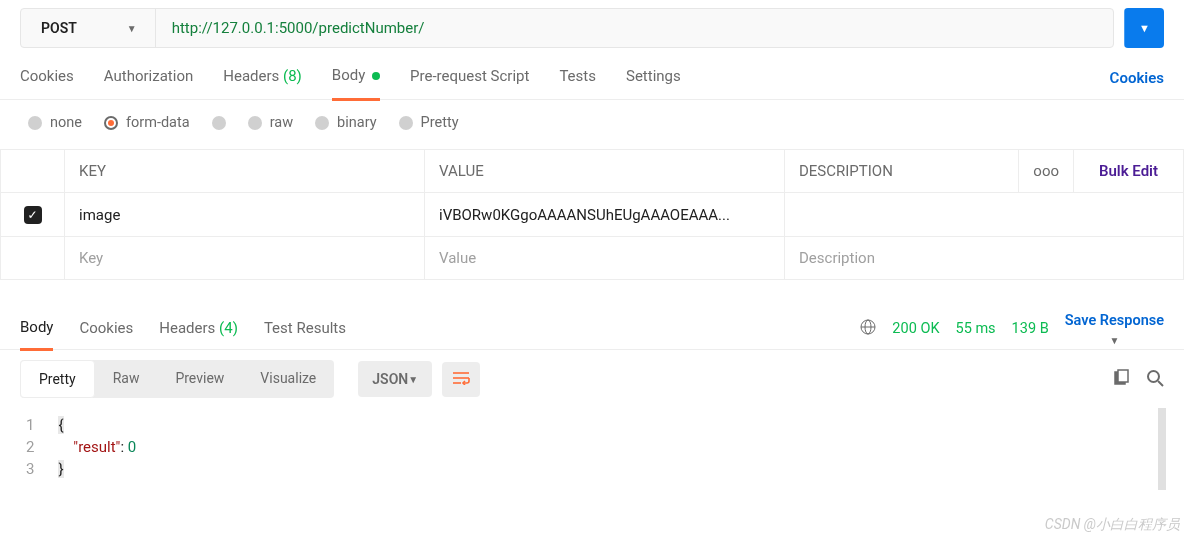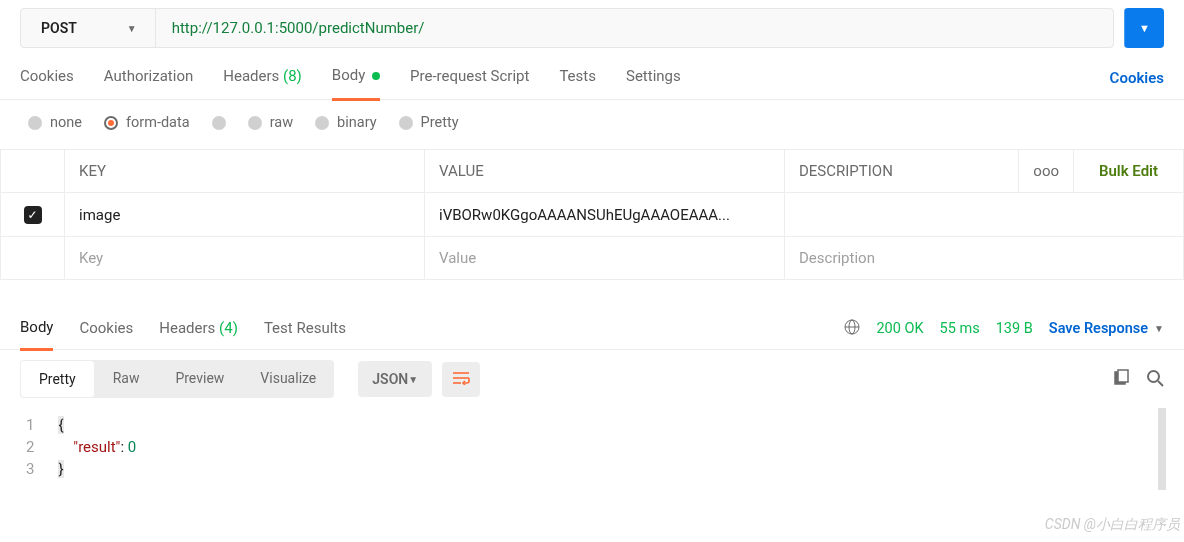--- a/index.html
+++ b/index.html
@@ -28,35 +28,35 @@
   .radio.selected .r { background: #fff; border: 2px solid #6b6b6b; position:relative; width:14px; height:14px; }
   .radio.selected .r::after { content:''; position:absolute; inset:2px; border-radius:50%; background:#ff6c37; }
 
   .kv-table { width: 100%; border-collapse: collapse; }
   .kv-table th, .kv-table td { border: 1px solid #ededed; padding: 12px 14px; text-align: left; font-weight: 400; color: #6b6b6b; font-size:15px; }
   .kv-table th { color:#6b6b6b; font-weight:400; }
   .kv-table .chk-col { width: 64px; text-align:center; }
   .kv-table .key-col { width: 360px; }
   .kv-table .val-col { width: 360px; }
   .kv-table .more-col { width: 50px; text-align:right; color:#6b6b6b; cursor:pointer; }
-  .kv-table .bulk-col { width: 110px; text-align:center; font-weight:600; color:#4d7c0f; cursor:pointer; }
+  .kv-table .bulk-col { width: 110px; text-align:center; font-weight:600; color:#4c1d95; cursor:pointer; }
   .kv-table td.val { color:#212121; }
   .checkbox { width: 18px; height: 18px; border-radius: 4px; background:#212121; display:inline-flex; align-items:center; justify-content:center; color:#fff; font-size:12px; cursor:pointer; }
   .checkbox::after { content:'✓'; }
   .placeholder td { color: #a0a0a0; }
 
   .gap { height: 22px; }
 
   .response-tabs { display:flex; align-items:center; padding: 6px 20px 0 20px; gap: 26px; border-bottom:1px solid #ededed; }
   .response-tabs .tab { padding-bottom: 12px; font-size:15px; }
   .response-tabs .tab.active { color:#212121; }
   .status { display:flex; align-items:center; gap:16px; margin-left:auto; font-size:14.5px; }
   .status .globe { color:#6b6b6b; }
   .status .ok { color:#0cbb52; }
-  .save-resp { color:#0265d2; font-weight:600; cursor:pointer; display:inline-flex; align-items:center; gap:6px; }
+  .save-resp { color:#0265d2; font-weight:600; cursor:pointer; display:inline-flex; align-items:center; gap:6px;flex-direction:column; }
 
   .viewer-bar { display:flex; align-items:center; padding: 10px 20px; gap: 0; }
   .view-tabs { display:flex; background:#ededed; border-radius:4px; overflow:hidden; }
   .view-tab { padding: 10px 18px; color:#6b6b6b; cursor:pointer; }
   .view-tab.active { background:#fff; border:1px solid #ededed; color:#212121; border-radius:4px; }
   .json-dd { margin-left: 24px; display:inline-flex; align-items:center; background:#ededed; padding: 10px 14px; border-radius:4px; color:#6b6b6b; cursor:pointer; font-weight:600; }
   .wrap-btn { margin-left: 10px; padding: 8px 10px; background:#ededed; border-radius:4px; color:#ff6c37; cursor:pointer; font-size:16px; }
   .viewer-icons { margin-left:auto; display:flex; gap:16px; color:#6b6b6b; }
   .viewer-icons span { cursor:pointer; }
 

